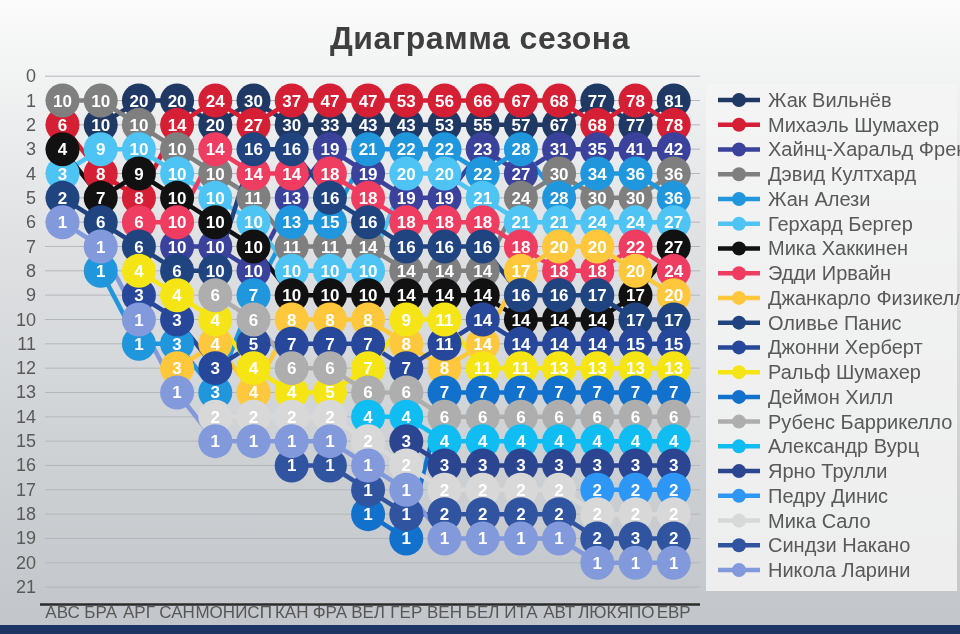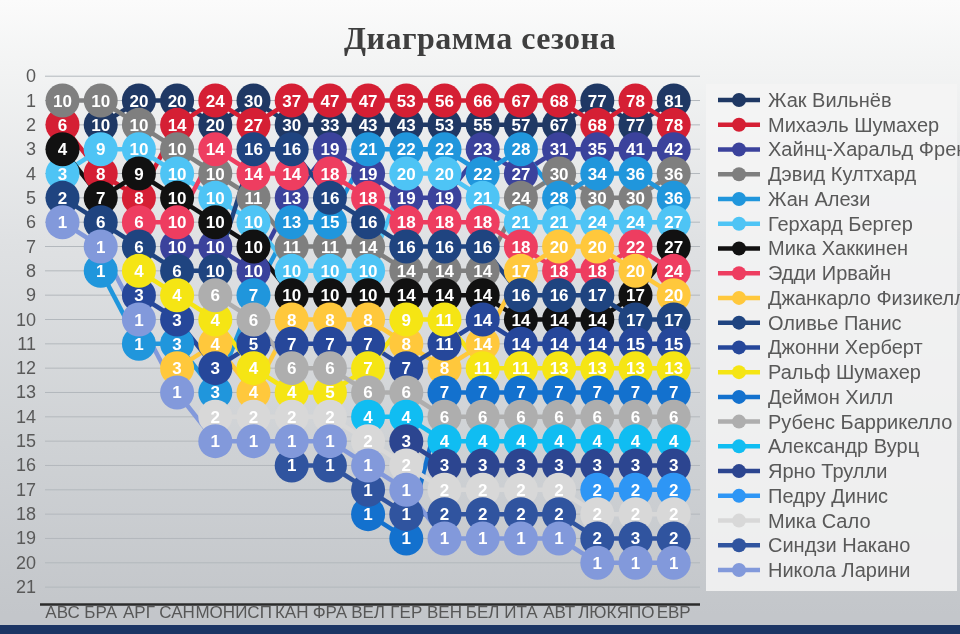--- a/index.html
+++ b/index.html
@@ -4,21 +4,21 @@
 <style>
   html,body{margin:0;padding:0;}
   body{
     width:960px;height:634px;overflow:hidden;position:relative;
     font-family:"Liberation Sans","DejaVu Sans",sans-serif;
     background:linear-gradient(180deg,#fbfbfb 0%,#f3f4f4 10%,#dfe1e3 38%,#cfd2d5 70%,#c3c6ca 97%);
   }
   #stage{position:absolute;left:0;top:0;}
   .title{
     position:absolute;left:0;top:20px;width:960px;text-align:center;
-    font-size:32px;font-weight:bold;color:#3f3f3f;letter-spacing:0.5px;font-family:Liberation Serif, serif;
+    font-size:32px;font-weight:bold;color:#3f3f3f;letter-spacing:0.5px;
   }
   #bottom-bar{position:absolute;left:0;bottom:0;width:960px;height:9px;background:#1c3564;}
   #legend-panel{
     position:absolute;left:706px;top:84px;width:251px;height:507px;
     background:rgba(244,244,245,0.85);
   }
   svg text{font-family:"Liberation Sans","DejaVu Sans",sans-serif;}
 </style>
 </head>
 <body>

